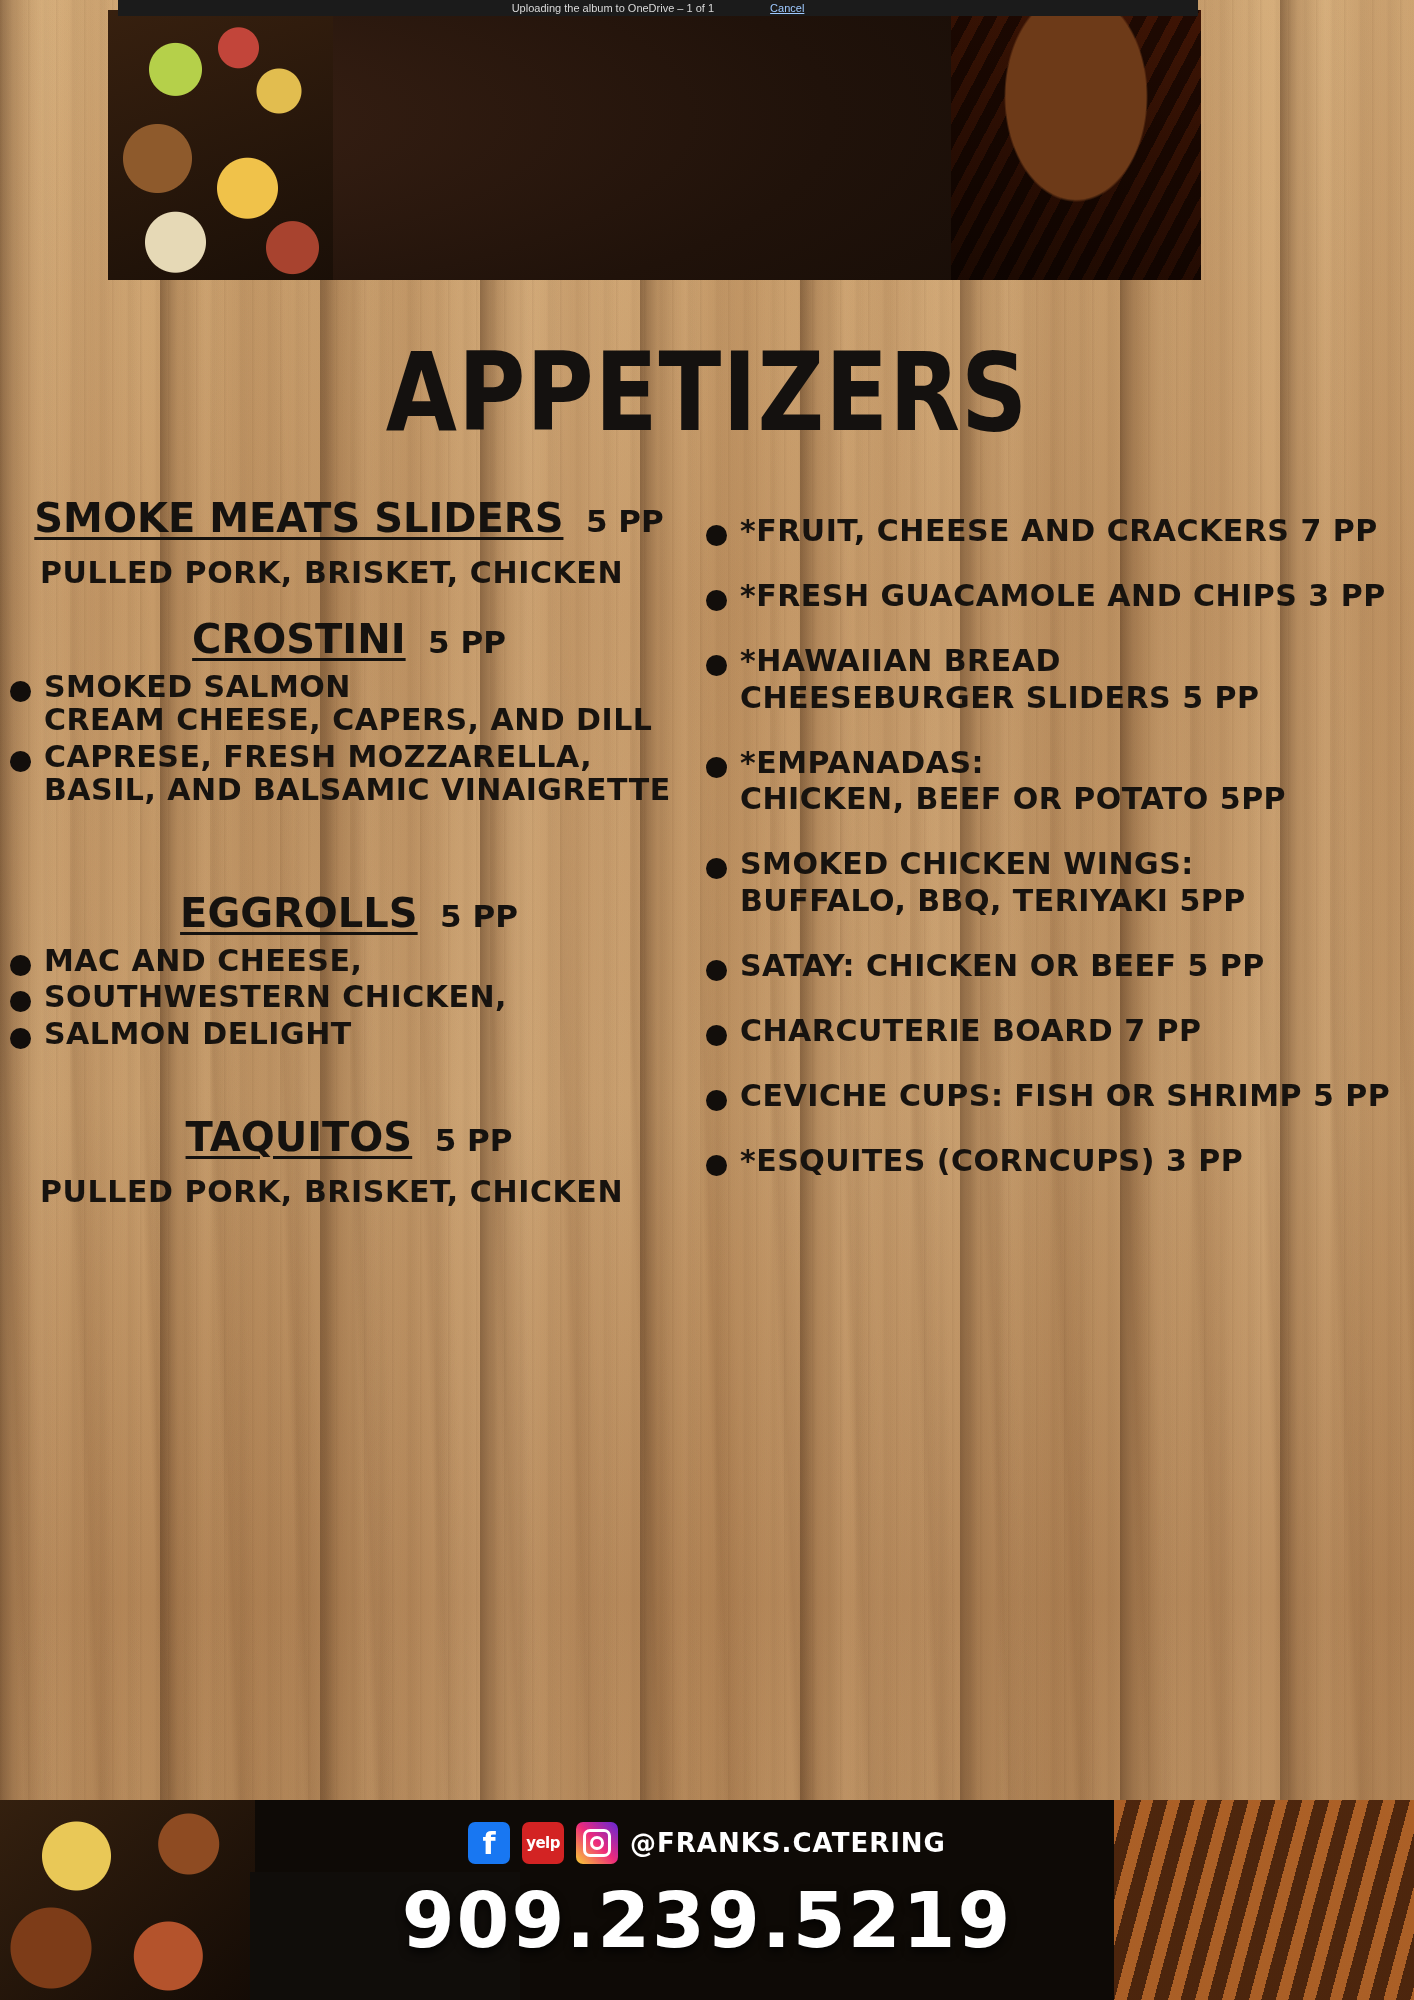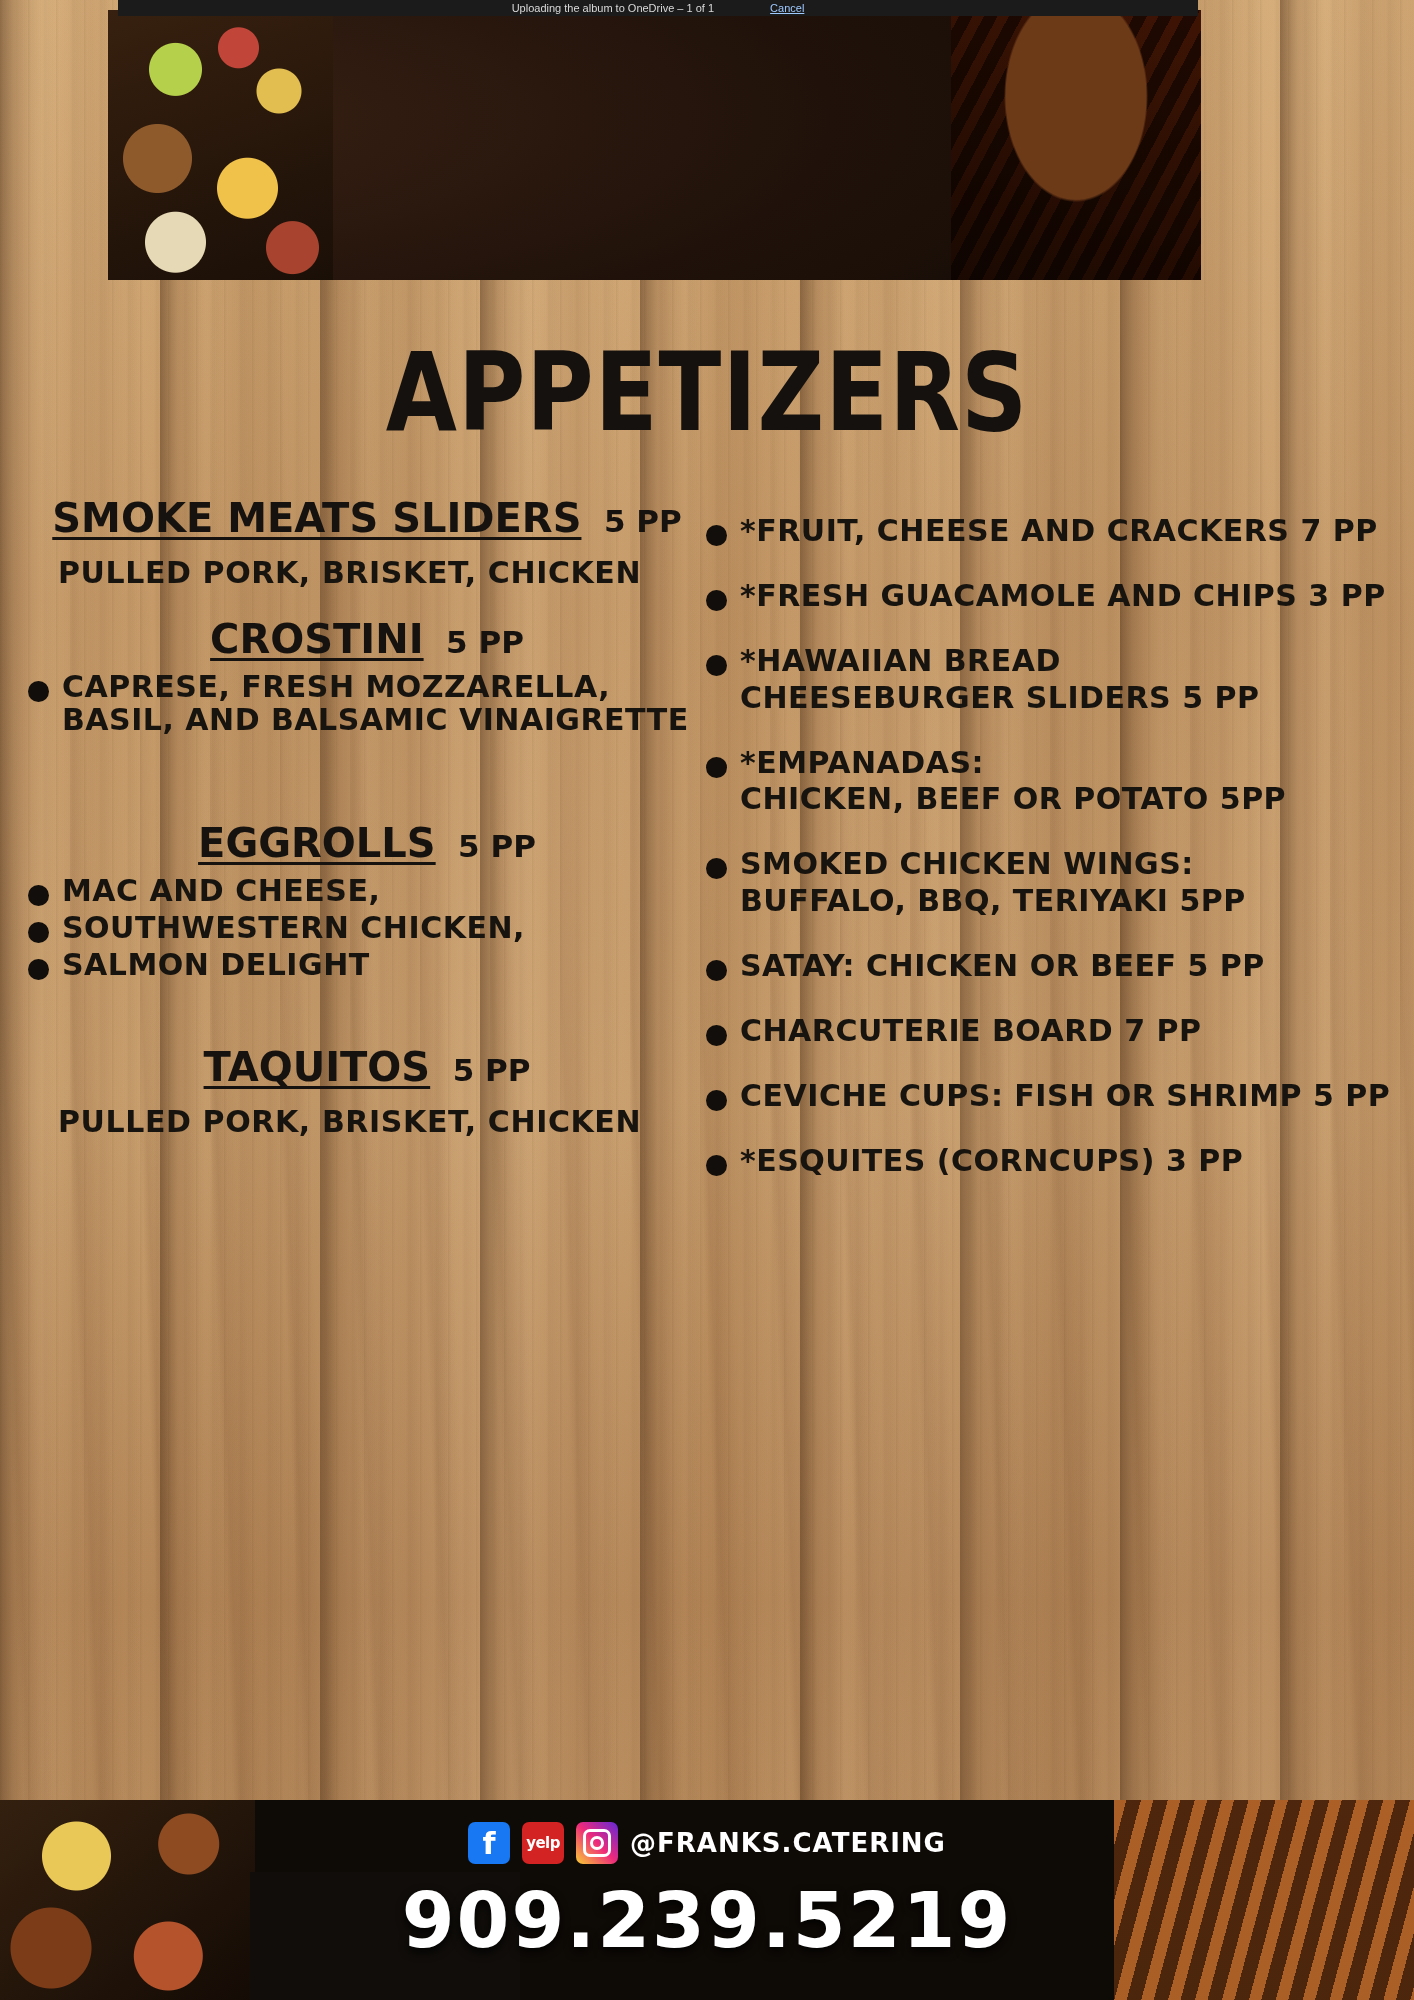--- a/index.html
+++ b/index.html
@@ -182,21 +182,21 @@
   .cols {
     position: absolute;
     top: 495px;
     left: 0;
     width: 100%;
     height: 1250px;
     z-index: 4;
   }
   .col-left {
     position: absolute;
-    left: 22px;
+    left: 4px;
     top: 0;
     width: 690px;
   }
   .col-right {
     position: absolute;
     left: 700px;
     top: 11px;
     width: 700px;
   }
 
@@ -401,20 +401,25 @@
       </div>
       <div class="plain-line">PULLED PORK, BRISKET, CHICKEN</div>
 
       <div class="gap-sm"></div>
 
       <div class="cat">
         <span class="name">CROSTINI</span>
         <span class="pp">5 PP</span>
       </div>
       <ul class="items">
+        <li>
+          <span class="bullet"></span>
+          <span>SMOKED SALMON</span>
+          <span class="sub">CREAM CHEESE, CAPERS, AND DILL</span>
+        </li>
         <li>
           <span class="bullet"></span>
           <span>CAPRESE, FRESH MOZZARELLA,</span>
           <span class="sub">BASIL, AND BALSAMIC VINAIGRETTE</span>
         </li>
       </ul>
 
       <div class="gap-lg"></div>
 
       <div class="cat">

